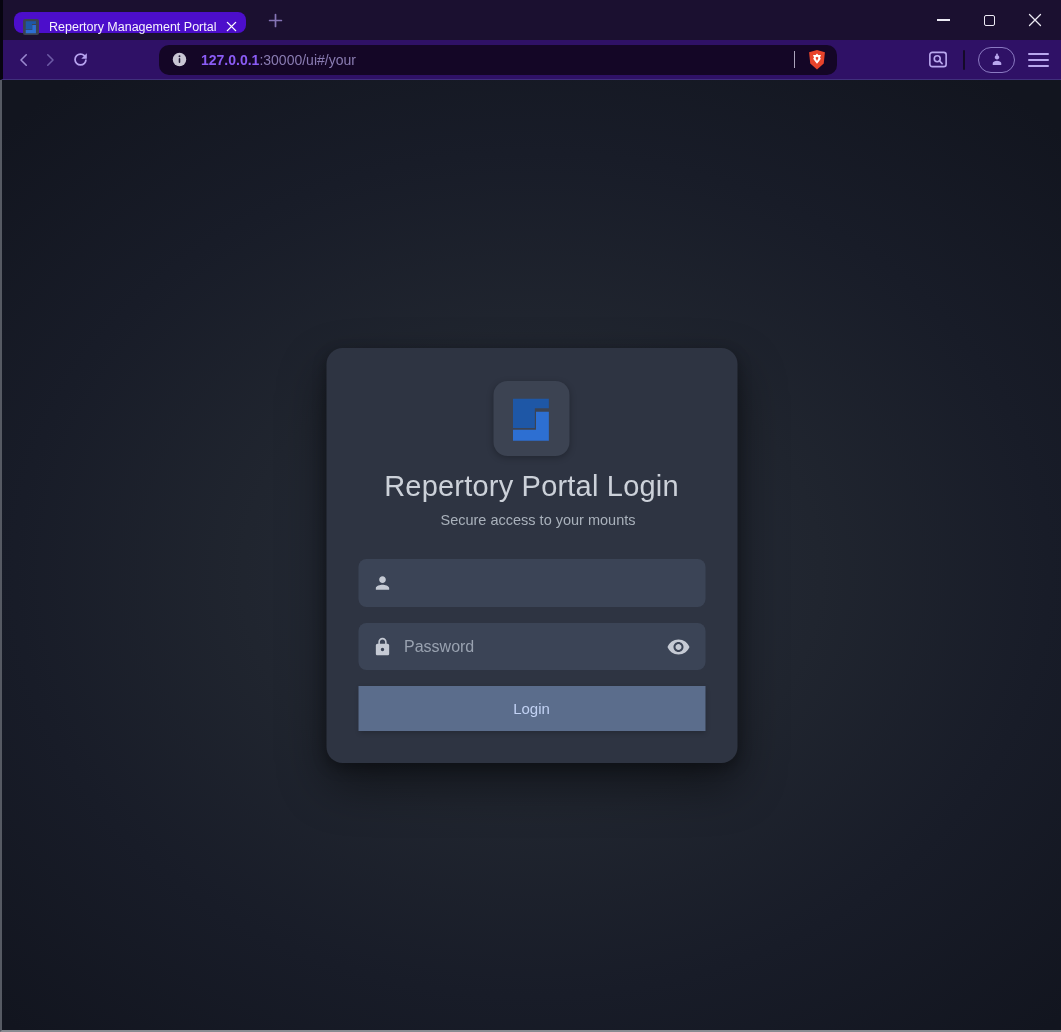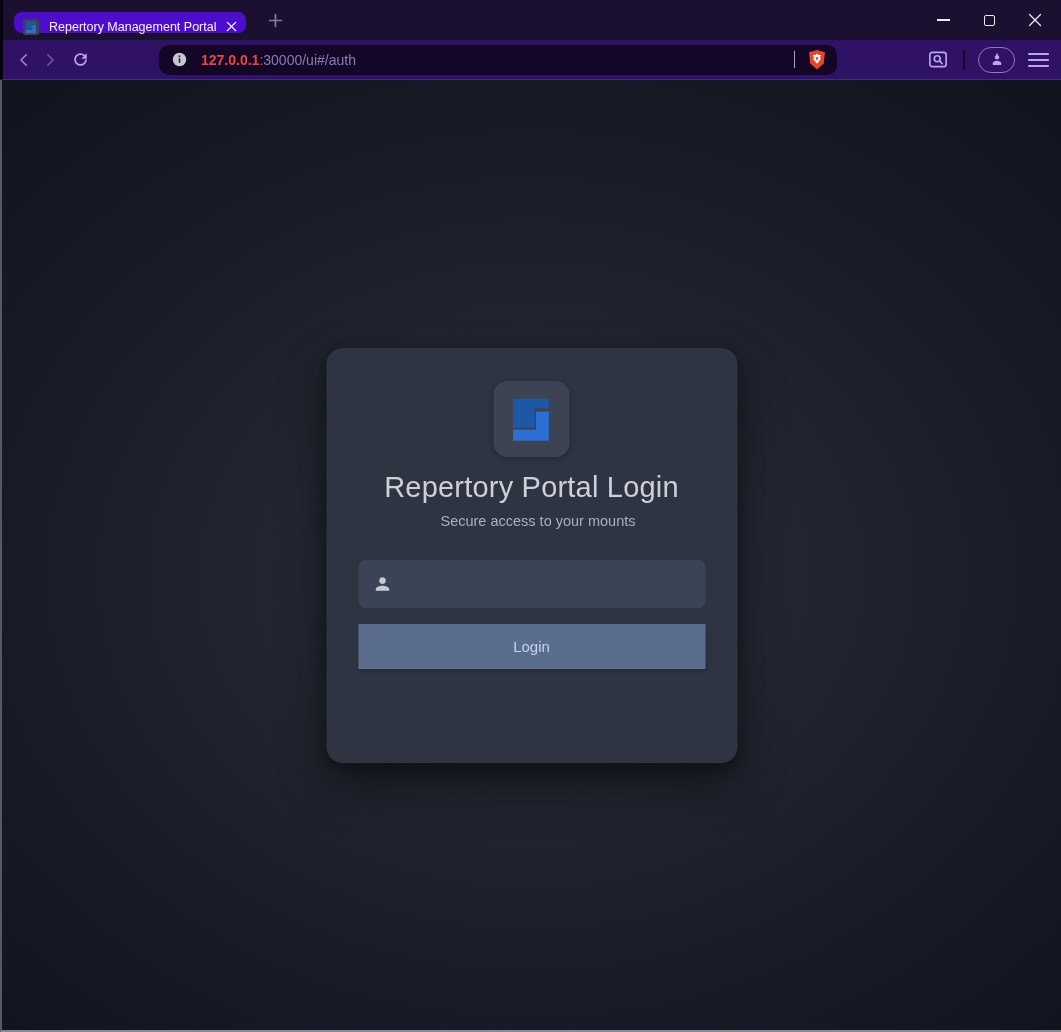--- a/index.html
+++ b/index.html
@@ -36,21 +36,21 @@
     border-bottom: 1px solid #40307c;
   }
   .nav-btn { width: 26px; height: 26px; display: flex; align-items: center; justify-content: center; }
   .nav-btn.back { margin-left: 8px; }
   .urlbar {
     margin-left: 66px; width: 678px; height: 30px;
     background: #140626; border-radius: 10px;
     display: flex; align-items: center; padding: 0 10px 0 12px;
   }
   .url-text { margin-left: 13px; font-size: 14px; white-space: nowrap; }
-  .url-host { color: #ef4444; font-weight: bold; }
+  .url-host { color: #8b5cf6; font-weight: bold; }
   .url-rest { color: #8a7cb2; }
   .url-spacer { flex: 1; }
   .url-sep { width: 1px; height: 17px; background: rgba(222,216,238,0.75); margin-right: 12px; }
   .right-cluster { margin-left: auto; display: flex; align-items: center; margin-right: 12px; gap: 13px; }
   .tb-sep { width: 2px; height: 20px; background: #140a28; border-radius: 1px; }
   .profile-pill {
     width: 37px; height: 26px; border: 1.2px solid #8b7ac2; border-radius: 13px;
     display: flex; align-items: center; justify-content: center;
   }
   .burger { display: flex; flex-direction: column; gap: 4px; }
@@ -156,21 +156,21 @@
   </div>
 
   <div class="urlbar">
     <span style="display:flex">
       <svg width="17" height="17" viewBox="0 0 24 24">
           <circle cx="12" cy="12" r="9.5" fill="#c9c6d4"></circle>
           <rect x="10.9" y="10" width="2.2" height="7" rx="1.1" fill="#231c38"></rect>
           <circle cx="12" cy="7.3" r="1.35" fill="#231c38"></circle>
         </svg>
     </span>
-    <span class="url-text"><span class="url-host">127.0.0.1</span><span class="url-rest">:30000/ui#/auth</span></span>
+    <span class="url-text"><span class="url-host">127.0.0.1</span><span class="url-rest">:30000/ui#/your</span></span>
     <span class="url-spacer"></span>
     <span class="url-sep"></span>
     <span class="clickable" style="display:flex">
       <svg width="20" height="22" viewBox="0 0 24 26">
         <path d="M12 1 L21.5 3.6 L20.1 17.2 L12 24.5 L3.9 17.2 L2.5 3.6 Z" fill="#e8432b"></path>
         <path d="M12 5.2 l1.6 1.7 h3.2 l-1.2 3.1 1 1.6 -2.4 3.2 -2.2 2.6 -2.2-2.6 -2.4-3.2 1-1.6 -1.2-3.1 h3.2 z" fill="#ffffff"></path>
         <path d="M12 9 l1.8 1.3 -1.8 4 -1.8-4 z" fill="#e8432b"></path>
       </svg>
     </span>
   </div>
@@ -212,16 +212,29 @@
     <div class="card-subtitle">Secure access to your mounts</div>
 
     <div class="field first">
       <span style="display:flex">
         <svg width="20" height="20" viewBox="0 0 24 24">
             <path d="M12 12c2.21 0 4-1.79 4-4s-1.79-4-4-4-4 1.79-4 4 1.79 4 4 4zm0 2c-2.67 0-8 1.34-8 4v2h16v-2c0-2.66-5.33-4-8-4z" fill="#c5cad4"></path>
           </svg>
       </span>
     </div>
 
+    <div class="field">
+      <span style="display:flex">
+        <svg width="20" height="20" viewBox="0 0 24 24">
+            <path d="M18 8h-1V6c0-2.76-2.24-5-5-5S7 3.24 7 6v2H6c-1.1 0-2 .9-2 2v10c0 1.1.9 2 2 2h12c1.1 0 2-.9 2-2V10c0-1.1-.9-2-2-2zm-6 9c-1.1 0-2-.9-2-2s.9-2 2-2 2 .9 2 2-.9 2-2 2zm3.1-9H8.9V6c0-1.71 1.39-3.1 3.1-3.1s3.1 1.39 3.1 3.1v2z" fill="#c5cad4"></path>
+          </svg>
+      </span>
+      <input type="password" placeholder="Password" style="">
+      <button class="eye-btn">
+        <svg width="24" height="24" viewBox="0 0 24 24">
+            <path d="M12 4.5C7 4.5 2.73 7.61 1 12c1.73 4.39 6 7.5 11 7.5s9.27-3.11 11-7.5c-1.73-4.39-6-7.5-11-7.5zM12 17c-2.76 0-5-2.24-5-5s2.24-5 5-5 5 2.24 5 5-2.24 5-5 5zm0-8c-1.66 0-3 1.34-3 3s1.34 3 3 3 3-1.34 3-3-1.34-3-3-3z" fill="#c5cad4"></path>
+          </svg>
+      </button>
+    </div>
 
     <button class="login-btn">Login</button>
   </div>
 </div>
 
 </body></html>

